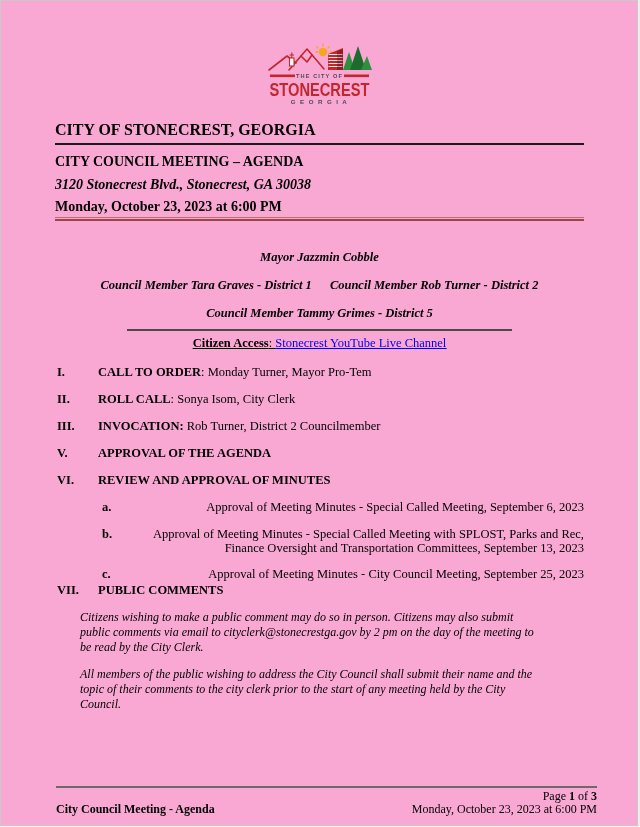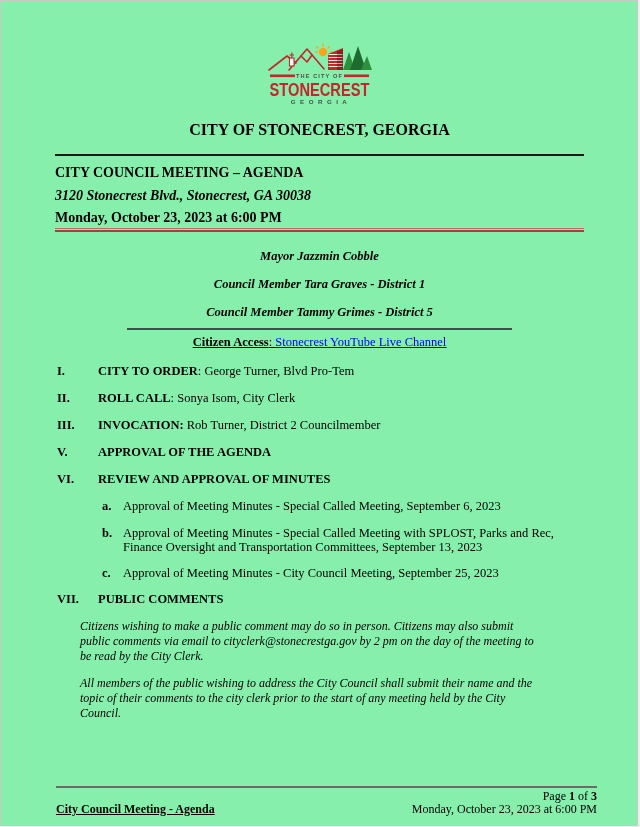--- a/index.html
+++ b/index.html
@@ -1,54 +1,54 @@
 <!DOCTYPE html>
 <html><head>
 <meta charset="utf-8">
 <style>
   html,body{margin:0;padding:0;background:#ededed;}
   body{width:640px;height:827px;font-family:"Liberation Serif",serif;color:#000;}
   .page{
-    box-sizing:border-box;width:638px;height:826px;background:#86efac;
+    box-sizing:border-box;width:638px;height:826px;background:#f9a8d4;
     border:1px solid #c9c9c9;padding:0 53px 0 54px;position:relative;overflow:hidden;
   }
   
   .logo-wrap{width:105px;margin:42px auto 0;}
   
-  .doc-title{margin-top:10px;text-align:center;font-size:16px;line-height:20px;font-weight:bold;
-    padding-bottom:14px;border-bottom:2px solid #1a1a1a;}
+  .doc-title{margin-top:10px;text-align:left;font-size:16px;line-height:20px;font-weight:bold;
+    padding-bottom:3px;border-bottom:2px solid #1a1a1a;}
   .doc-sub{margin-top:8px;text-align:left;font-size:14px;line-height:17px;font-weight:bold;}
   .doc-sub2{margin-top:6px;font-style:italic;}
   .doc-sub3{margin-top:6px;line-height:16px;}
   .red-rule{height:1px;border-top:1px solid #b4706d;border-bottom:2px solid #9c4543;margin-top:2px;}
   
-  .mayor{margin-top:16px;text-align:center;font-size:12.5px;line-height:16px;font-weight:bold;font-style:italic;}
+  .mayor{margin-top:28px;text-align:center;font-size:12.5px;line-height:16px;font-weight:bold;font-style:italic;}
   .off-row{margin-top:12px;display:flex;justify-content:center;gap:18px;
     font-size:12.5px;line-height:16px;font-weight:bold;font-style:italic;}
   .short-divider{width:385px;margin:8px auto 0;border-top:2px solid #4a4a4a;height:0;}
   .citizen{margin-top:4px;text-align:center;font-size:12.5px;line-height:17px;text-decoration:underline;}
   a.link{color:#0000EE;text-decoration:underline;cursor:pointer;}
   
   .item{display:flex;margin-top:13px;font-size:12.5px;line-height:14px;}
   .num{width:43px;flex:0 0 43px;font-weight:bold;padding-left:2px;box-sizing:border-box;}
   .ibody{flex:1;}
   .sub{margin-left:47px;}
   .sub-row{display:flex;margin-top:12px;font-size:12.5px;line-height:14.5px;}
   .sub-row.first{margin-top:13px;}
   .letter{width:21px;flex:0 0 21px;font-weight:bold;}
-  .sub-text{flex:1;white-space:pre-line;}
+  .sub-text{flex:1;white-space:pre-line;text-align:right;}
   .para{margin-left:25px;margin-top:13px;font-size:12px;line-height:15px;
     font-style:italic;white-space:pre-line;}
   .para.second{margin-top:12px;}
   
   .footer{position:absolute;left:55px;right:40px;top:785px;border-top:2px solid #6b6b6b;
     font-size:12px;line-height:13px;}
   .page-row{text-align:right;margin-top:2px;}
   .bottom-row{display:flex;justify-content:space-between;margin-top:0;}
-  .bottom-row .doc-label{font-weight:bold;text-decoration:underline;}
+  .bottom-row .doc-label{font-weight:bold;}
   b{font-weight:bold;}
 </style>
 </head>
 <body>
 
 <div class="page">
 
   <div class="logo-wrap">
     <svg viewBox="0 0 105 63" width="105" height="63">
 
@@ -102,32 +102,33 @@
 
   <div class="doc-title">CITY OF STONECREST, GEORGIA</div>
   <div class="doc-sub">CITY COUNCIL MEETING – AGENDA</div>
   <div class="doc-sub doc-sub2">3120 Stonecrest Blvd., Stonecrest, GA 30038</div>
   <div class="doc-sub doc-sub3">Monday, October 23, 2023 at 6:00 PM</div>
   <div class="red-rule"></div>
 
   <div class="mayor">Mayor Jazzmin Cobble</div>
   <div class="off-row">
     <span>Council Member Tara Graves - District 1</span>
+    <span>Council Member Rob Turner - District 2</span>
   </div>
   <div class="off-row">
     <span>Council Member Tammy Grimes - District 5</span>
   </div>
 
   <div class="short-divider"></div>
 
   <div class="citizen"><b>Citizen Access</b><span>: </span><a class="link">Stonecrest YouTube Live Channel</a></div>
 
   <div class="item">
     <span class="num">I.</span>
-    <span class="ibody"><b>CITY TO ORDER</b><span>: George Turner, Blvd Pro-Tem</span></span>
+    <span class="ibody"><b>CALL TO ORDER</b><span>: Monday Turner, Mayor Pro-Tem</span></span>
   </div>
   <div class="item">
     <span class="num">II.</span>
     <span class="ibody"><b>ROLL CALL</b><span>: Sonya Isom, City Clerk</span></span>
   </div>
   <div class="item">
     <span class="num">III.</span>
     <span class="ibody"><b>INVOCATION:</b><span> Rob Turner, District 2 Councilmember</span></span>
   </div>
   <div class="item">
@@ -148,21 +149,21 @@
       <span class="letter">b.</span>
       <span class="sub-text">Approval of Meeting Minutes - Special Called Meeting with SPLOST, Parks and Rec,
 Finance Oversight and Transportation Committees, September 13, 2023</span>
     </div>
     <div class="sub-row" style="margin-top:11px">
       <span class="letter">c.</span>
       <span class="sub-text">Approval of Meeting Minutes - City Council Meeting, September 25, 2023</span>
     </div>
   </div>
 
-  <div class="item" style="margin-top:12px">
+  <div class="item" style="margin-top:2px">
     <span class="num">VII.</span>
     <span class="ibody"><b>PUBLIC COMMENTS</b></span>
   </div>
 
   <div class="para">Citizens wishing to make a public comment may do so in person. Citizens may also submit
 public comments via email to cityclerk@stonecrestga.gov by 2 pm on the day of the meeting to
 be read by the City Clerk.</div>
   <div class="para second">All members of the public wishing to address the City Council shall submit their name and the
 topic of their comments to the city clerk prior to the start of any meeting held by the City
 Council.</div>

